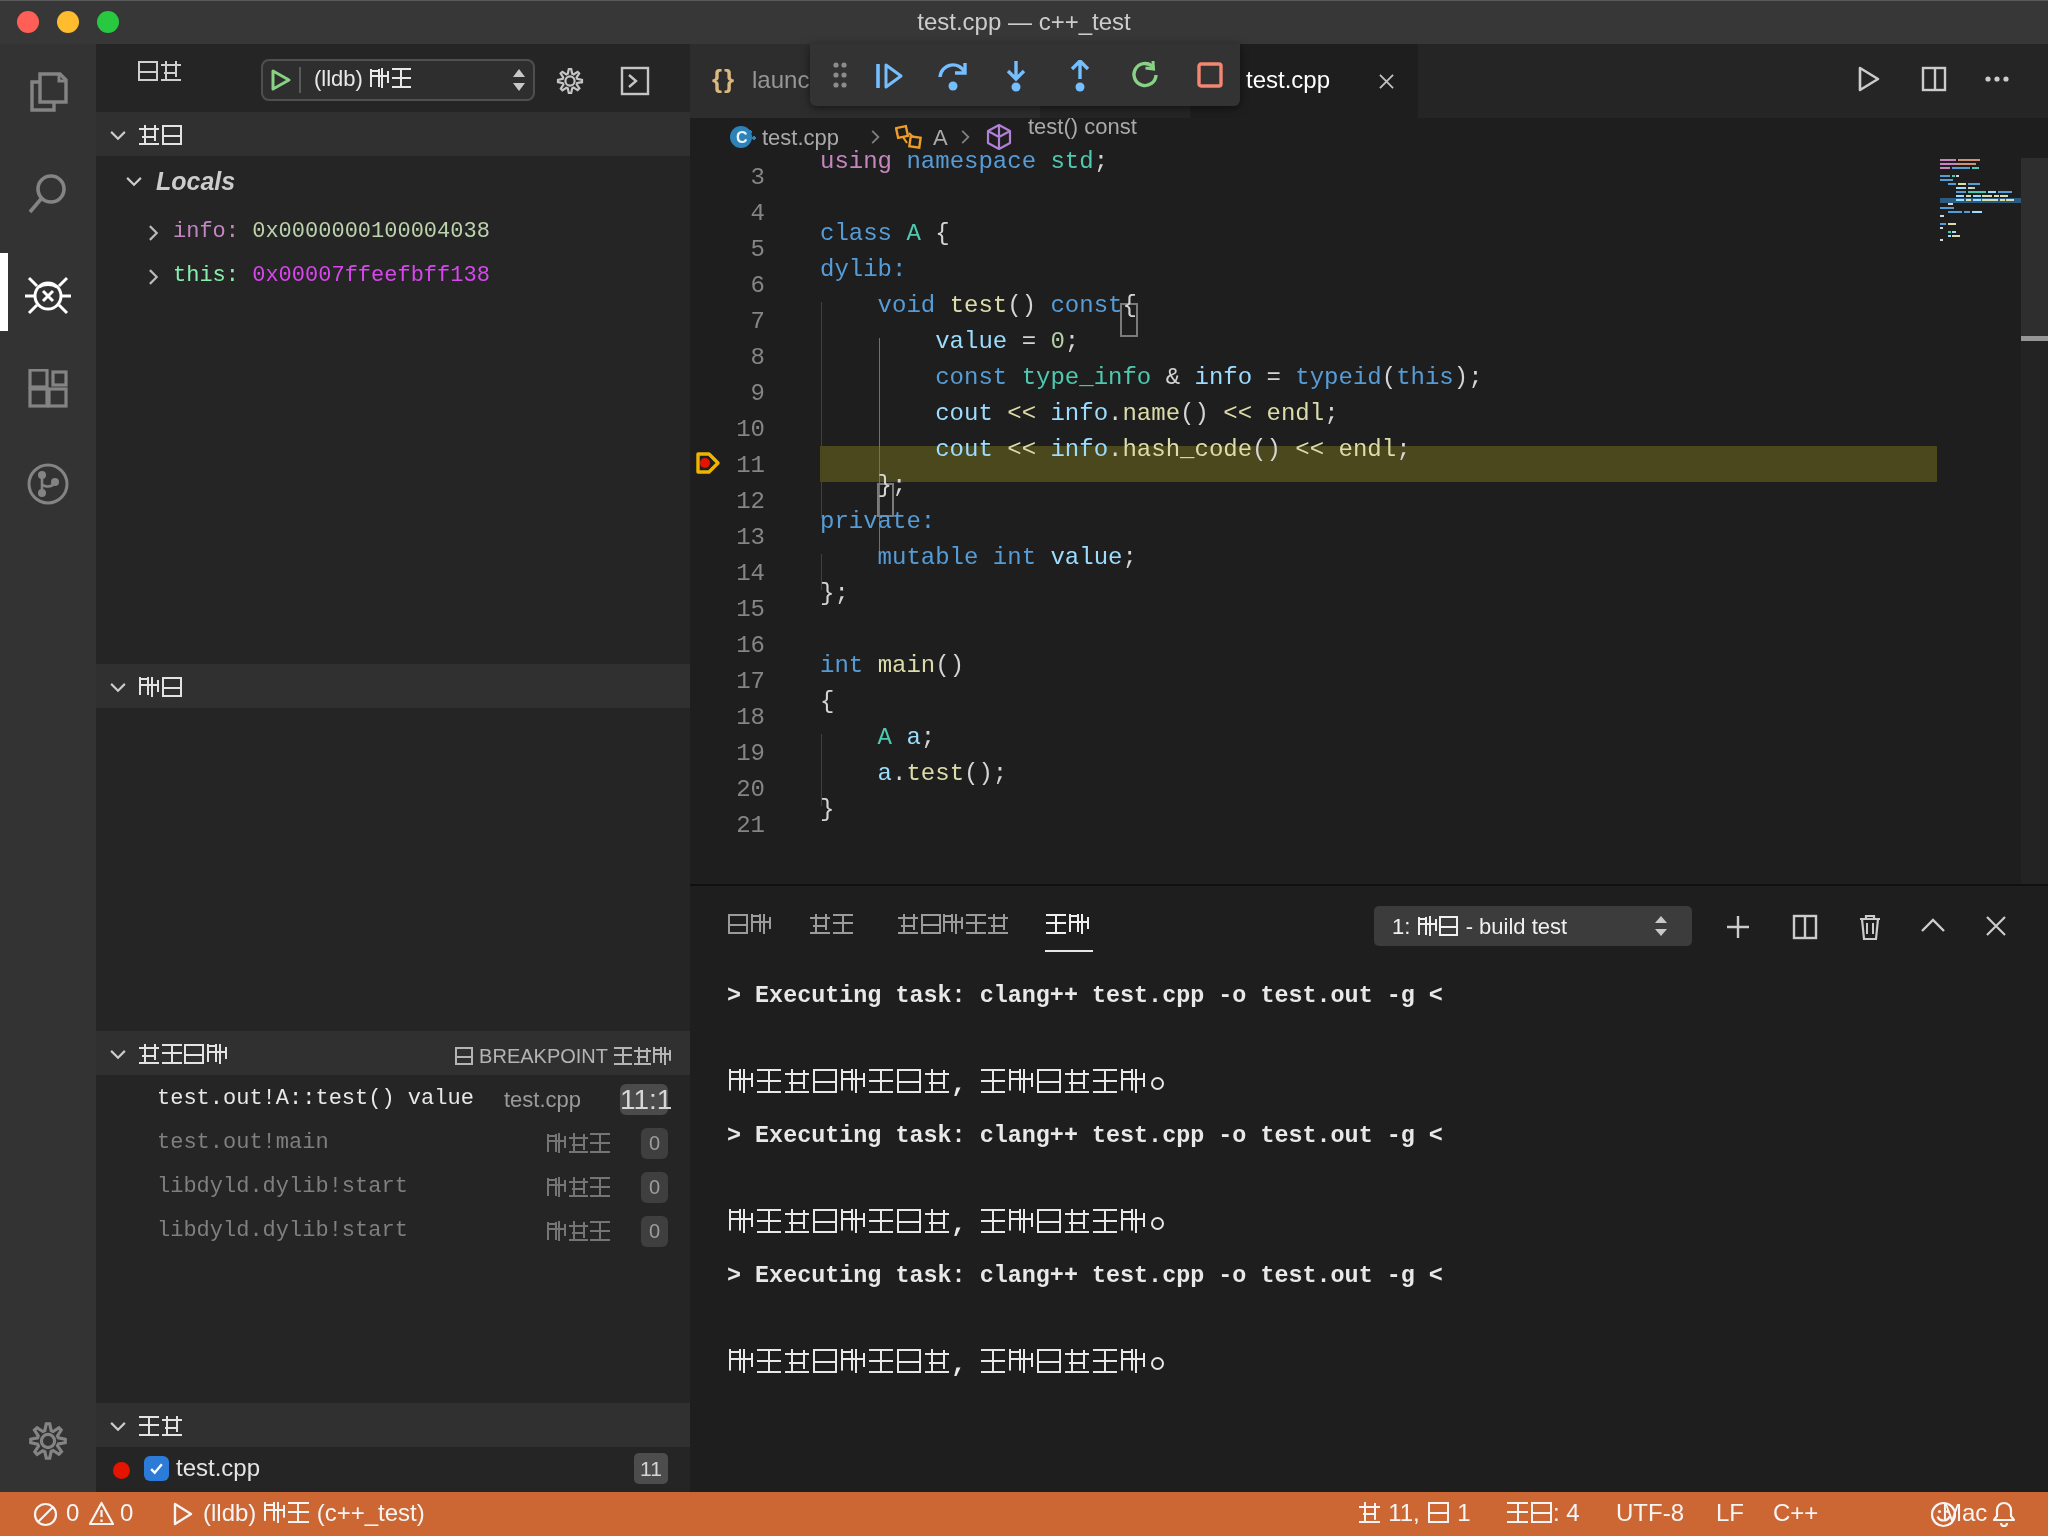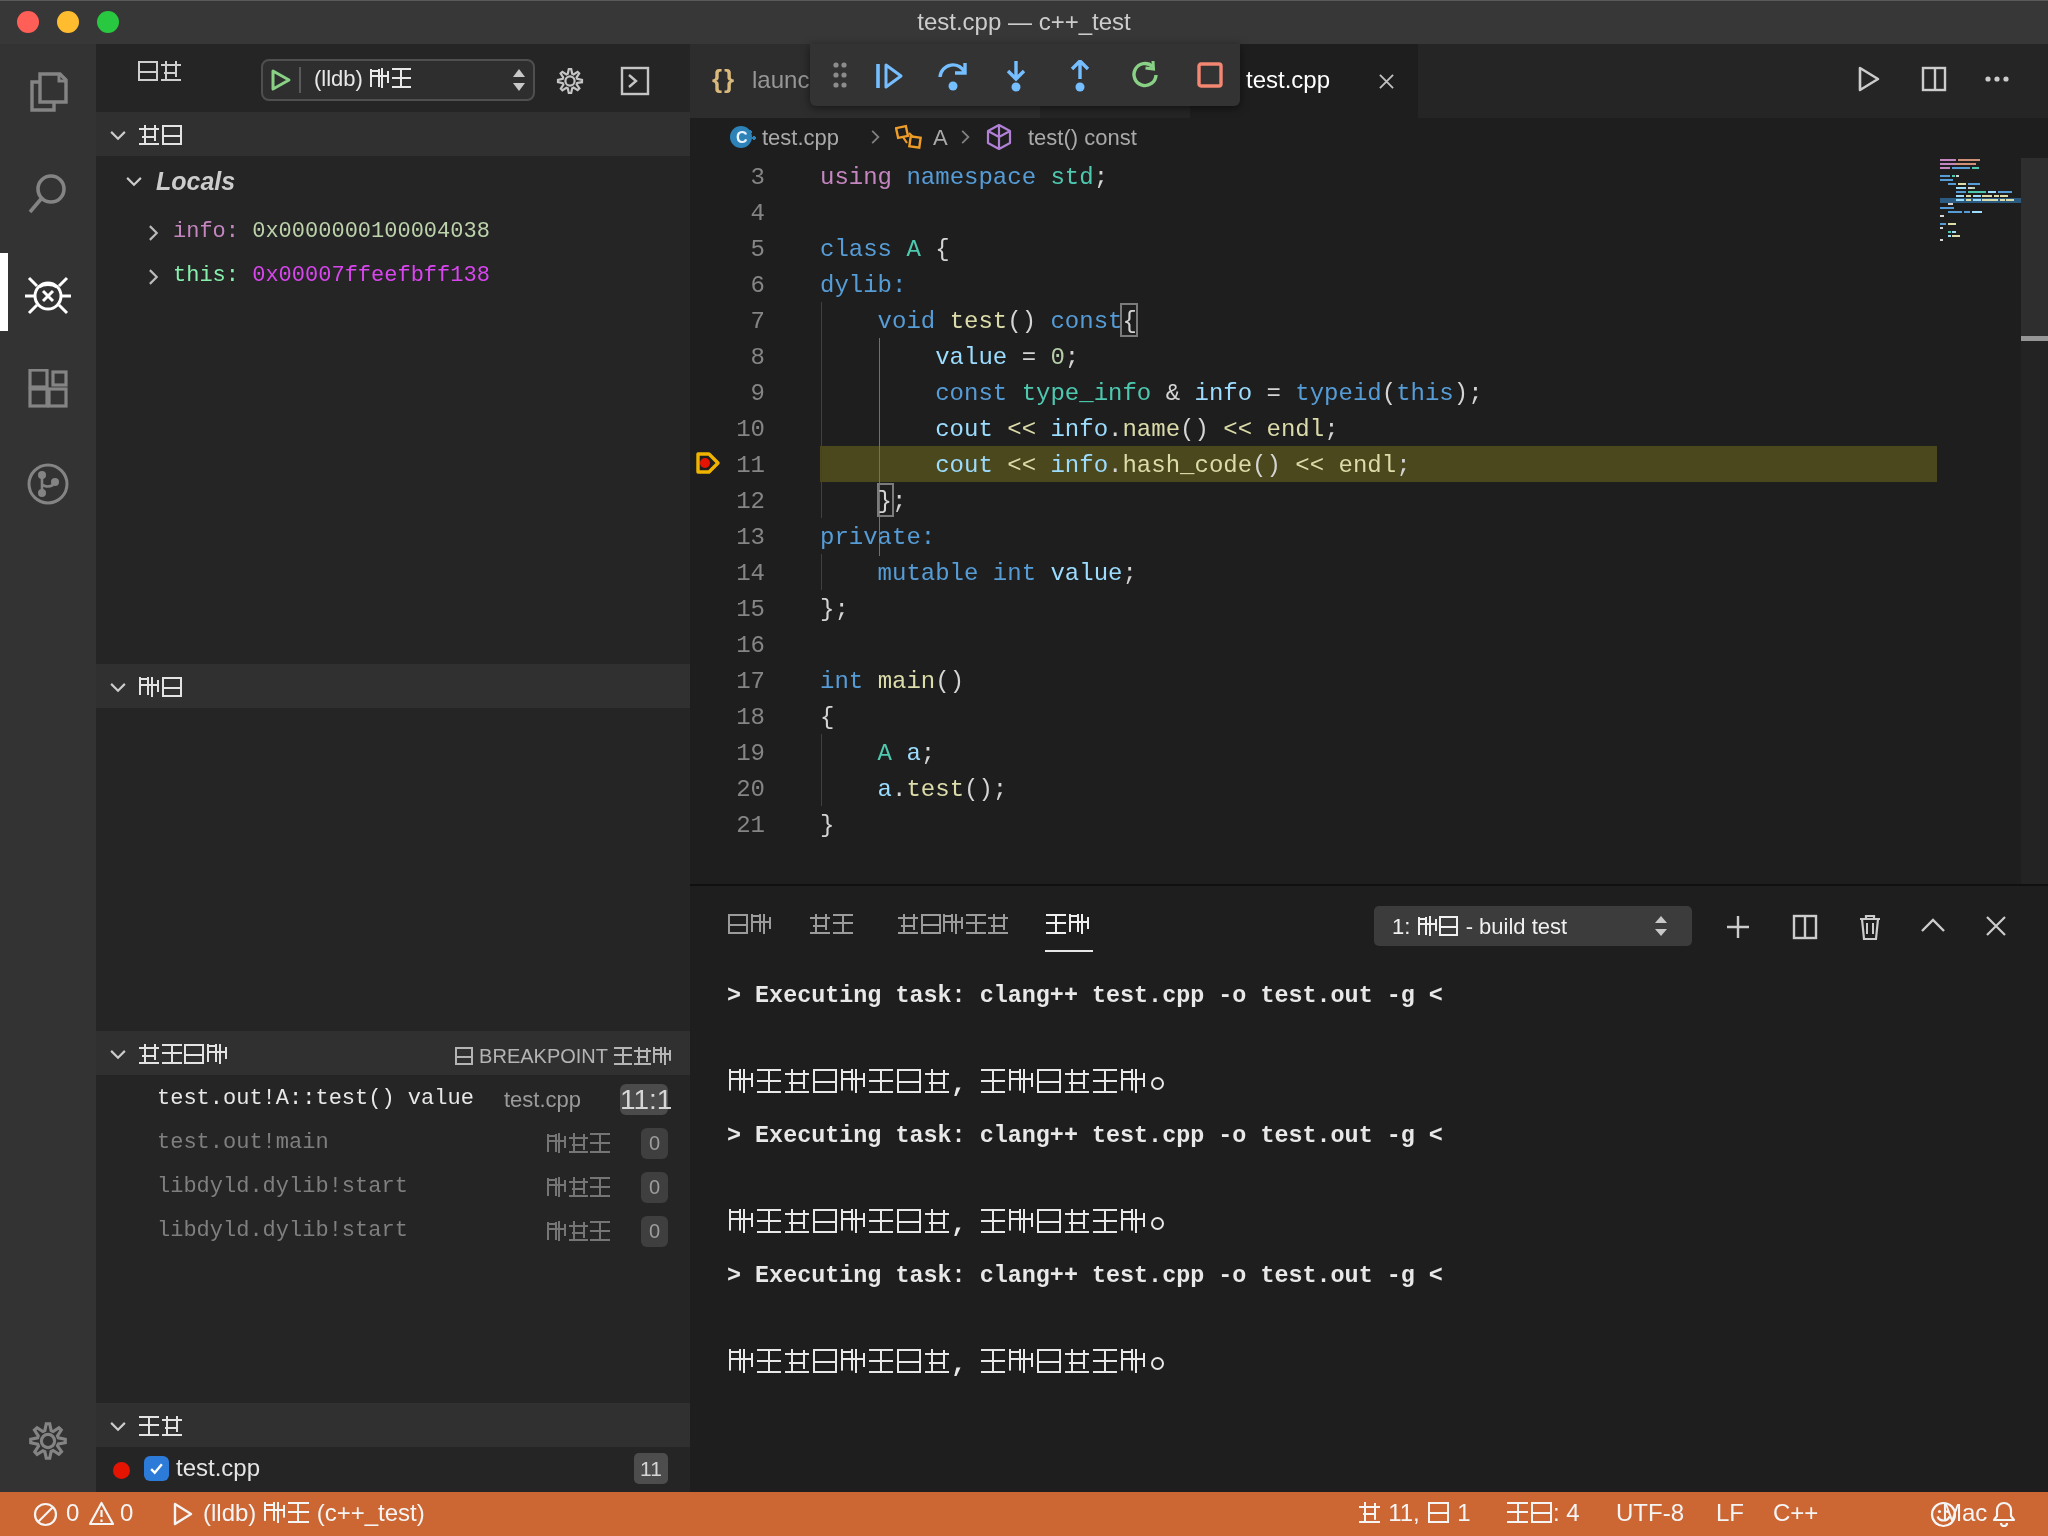--- a/index.html
+++ b/index.html
@@ -220,21 +220,21 @@
     <rect x="15" y="14" width="10" height="10" fill="none" stroke="#ee9d28" stroke-width="2.4" transform="rotate(8 20 19)"></rect>
     <path d="M8 14 L12 20 M14 10 L18 14" stroke="#ee9d28" stroke-width="2.2"></path>
   </svg>
   <div class="abs" style="left:243px;top:81px;font-size:22px;color:#a9a9a9;">A</div>
   <svg class="abs" style="left:266px;top:84px;" width="18" height="18" viewBox="0 0 16 16">
       <path d="M5.5 2.5 L11 8 L5.5 13.5" stroke="#808080" stroke-width="1.6" fill="none"></path>
     </svg>
   <svg class="abs" style="left:294px;top:78px;" width="30" height="30" viewBox="0 0 30 30">
     <path d="M15 3 L26 9 V21 L15 27 L4 21 V9 Z M15 3 V15 M4 9 L15 15 L26 9 M15 15 V27" fill="none" stroke="#b180d7" stroke-width="2.2" stroke-linejoin="round"></path>
   </svg>
-  <div class="abs" style="left:338px;top:81px;font-size:22px;color:#a9a9a9;">test() const</div>
+  <div class="abs" style="left:338px;top:70px;font-size:22px;color:#a9a9a9;">test() const</div>
 
   <div class="abs" style="left:130px;top:402px;width:1117px;height:36px;background:#4a481c;"></div>
 
   <div class="abs" style="left:131px;top:258px;width:1px;height:216px;background:#404040;"></div>
   <div class="abs" style="left:131px;top:510px;width:1px;height:36px;background:#404040;"></div>
   <div class="abs" style="left:131px;top:690px;width:1px;height:72px;background:#404040;"></div>
   <div class="abs" style="left:189px;top:294px;width:1px;height:218px;background:#707070;"></div>
 
   <div class="abs" style="left:430px;top:259px;width:18px;height:34px;border:2px solid #7b7b7b;"></div>
   <div class="abs" style="left:187px;top:439px;width:17px;height:34px;border:2px solid #7b7b7b;"></div>
@@ -257,21 +257,21 @@
 13
 14
 15
 16
 17
 18
 19
 20
 21</pre>
 
-  <pre id="code" class="abs" style="left:130px;top:116px;font-size:24px;line-height:36px;color:#d4d4d4;"><span class="k2">using</span> <span class="k">namespace</span> <span class="ty">std</span>;
+  <pre id="code" class="abs" style="left:130px;top:100px;font-size:24px;line-height:36px;color:#d4d4d4;"><span class="k2">using</span> <span class="k">namespace</span> <span class="ty">std</span>;
 
 <span class="k">class</span> <span class="ty">A</span> {
 <span class="k">dylib</span><span class="k">:</span>
     <span class="k">void</span> <span class="fn">test</span>() <span class="k">const</span>{
         <span class="vr">value</span> = <span class="nm">0</span>;
         <span class="k">const</span> <span class="ty">type_info</span> &amp; <span class="vr">info</span> = <span class="k">typeid</span>(<span class="k">this</span>);
         <span class="vr">cout</span> <span class="fn">&lt;&lt;</span> <span class="vr">info</span>.<span class="fn">name</span>() <span class="fn">&lt;&lt;</span> <span class="fn">endl</span>;
         <span class="vr">cout</span> <span class="fn">&lt;&lt;</span> <span class="vr">info</span>.<span class="fn">hash_code</span>() <span class="fn">&lt;&lt;</span> <span class="fn">endl</span>;
     };
 <span class="k">private</span><span class="k">:</span>

